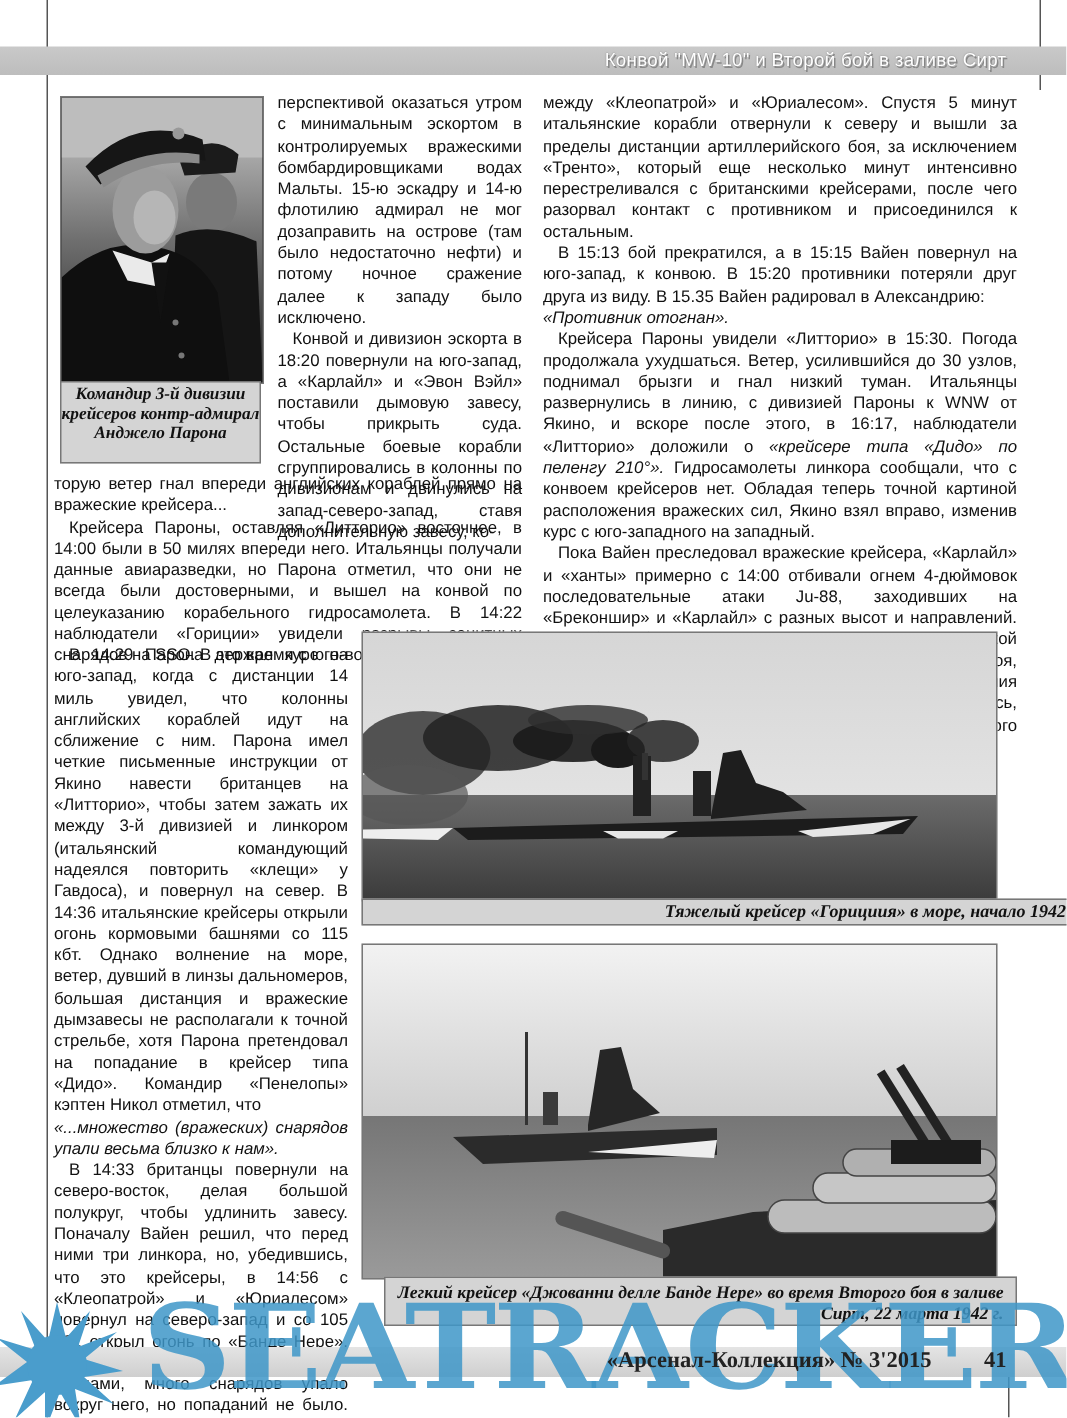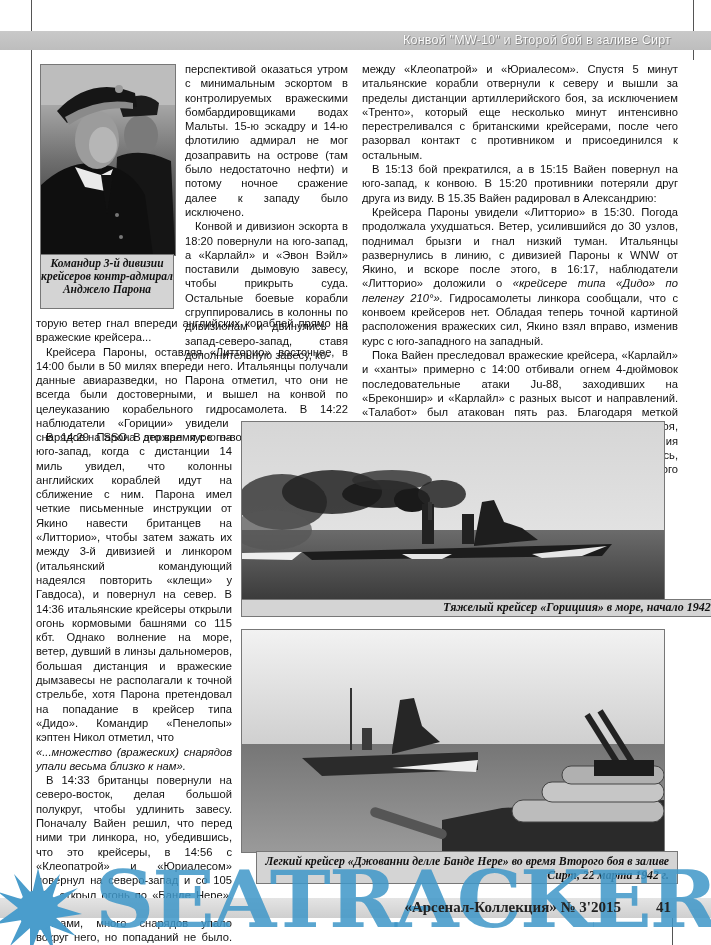--- a/index.html
+++ b/index.html
@@ -88,20 +88,21 @@
 
 <div class="col text" style="left:36px; top:430px; width:196px;">
   <p>В 14:29 Парона держал курс на юго-запад, когда с дистанции 14 миль увидел, что колонны английских кораблей идут на сближение с ним. Парона имел четкие письменные инструкции от Якино навести британцев на «Литторио», чтобы затем зажать их между 3-й дивизией и линкором (итальянский командующий надеялся повторить «клещи» у Гавдоса), и повернул на север. В 14:36 итальянские крейсеры открыли огонь кормовыми башнями со 115 кбт. Однако волнение на море, ветер, дувший в линзы дальномеров, большая дистанция и вражеские дымзавесы не располагали к точной стрельбе, хотя Парона претендовал на попадание в крейсер типа «Дидо». Командир «Пенелопы» кэптен Никол отметил, что</p>
   <p class="cont" style="font-style:italic;">«...множество (вражеских) снарядов упали весьма близко к нам».</p>
   <p>В 14:33 британцы повернули на северо-восток, делая большой полукруг, чтобы удлинить завесу. Поначалу Вайен решил, что перед ними три линкора, но, убедившись, что это крейсеры, в 14:56 с «Клеопатрой» и «Юриалесом» повернул на северо-запад и со 105 кбт. открыл огонь по «Банде Нере». Итальянский крейсер накрывался залпами, много снарядов упало вокруг него, но попаданий не было. Ответные залпы итальянца ложились</p>
 </div>
 
 <div class="col text" style="left:362px; top:62px; width:316px;">
   <p class="cont">между «Клеопатрой» и «Юриалесом». Спустя 5 минут итальянские корабли отвернули к северу и вышли за пределы дистанции артиллерийского боя, за исключением «Тренто», который еще несколько минут интенсивно перестреливался с британскими крейсерами, после чего разорвал контакт с противником и присоединился к остальным.</p>
   <p>В 15:13 бой прекратился, а в 15:15 Вайен повернул на юго-запад, к конвою. В 15:20 противники потеряли друг друга из виду. В 15.35 Вайен радировал в Александрию:</p>
+  <p class="cont" style="font-style:italic;">«Противник отогнан».</p>
   <p>
     <span>Крейсера Пароны увидели «Литторио» в 15:30. Погода продолжала ухудшаться. Ветер, усилившийся до 30 узлов, поднимал брызги и гнал низкий туман. Итальянцы развернулись в линию, с дивизией Пароны к WNW от Якино, и вскоре после этого, в 16:17, наблюдатели «Литторио» доложили о</span>
     <span style="font-style:italic;">«крейсере типа «Дидо» по пеленгу 210°».</span>
     <span>Гидросамолеты линкора сообщали, что с конвоем крейсеров нет. Обладая теперь точной картиной расположения вражеских сил, Якино взял вправо, изменив курс с юго-западного на западный.</span>
   </p>
   <p>Пока Вайен преследовал вражеские крейсера, «Карлайл» и «ханты» примерно с 14:00 отбивали огнем 4-дюймовок последовательные атаки Ju-88, заходивших на «Бреконшир» и «Карлайл» с разных высот и направлений. «Талабот» был атакован пять раз. Благодаря меткой стрельбе эскорта и отличному маневрированию конвоя, атаки не достигли цели. Единственные повреждения получили «Карлайл» и «Эвон Вэйл», когда столкнулись, уклоняясь от бомб. Однако поддержание мощного заградительного ог-</p>
 </div>
 
 <div class="photo-frame" style="left:241px; top:421px; width:422px; height:178px;">
   <svg width="422" height="178" viewBox="0 0 422 178">

